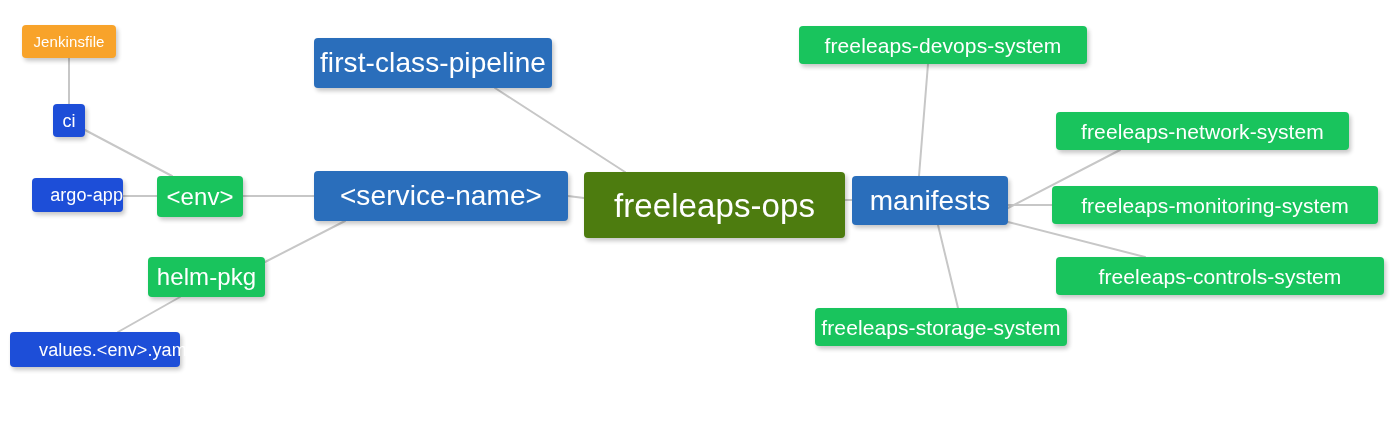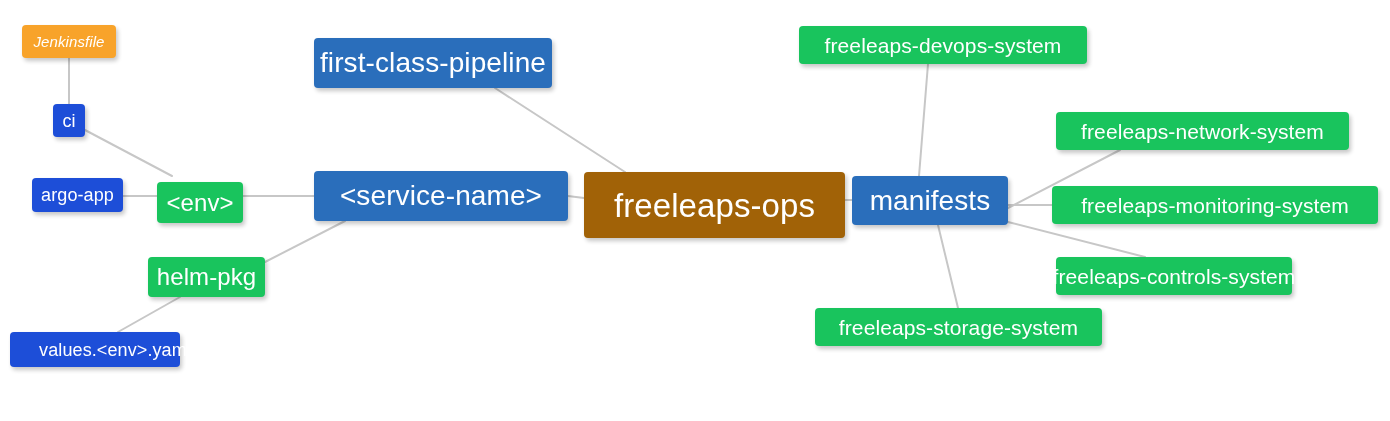--- a/index.html
+++ b/index.html
@@ -40,21 +40,21 @@
     box-shadow: 2px 3px 4px rgba(0, 0, 0, 0.22);
     cursor: pointer;
     user-select: none;
     letter-spacing: 0.1px;
   }
   .node-label {
     display: block;
     color: #ffffff;
   }
   
-  .c-root    { background: #a16207; }
+  .c-root    { background: #4d7c0f; }
   .c-blue    { background: #2a6ebb; }
   .c-green   { background: #19c45d; }
   .c-orange  { background: #f8a32a; }
   .c-red     { background: #1d4ed8; }
 
   
   .s-root   { font-size: 33px; }
   .s-major  { font-size: 28px; }
   .s-mid    { font-size: 24px; }
   .s-leaf   { font-size: 21px; }
@@ -77,30 +77,30 @@
       <line x1="568" y1="196" x2="584" y2="198" stroke="#c7c7c7" stroke-width="2" stroke-linecap="round"></line>
       <line x1="845" y1="200" x2="852" y2="200" stroke="#c7c7c7" stroke-width="2" stroke-linecap="round"></line>
       <line x1="919" y1="176" x2="928" y2="64" stroke="#c7c7c7" stroke-width="2" stroke-linecap="round"></line>
       <line x1="1008" y1="208" x2="1120" y2="150" stroke="#c7c7c7" stroke-width="2" stroke-linecap="round"></line>
       <line x1="1008" y1="205" x2="1052" y2="205" stroke="#c7c7c7" stroke-width="2" stroke-linecap="round"></line>
       <line x1="1008" y1="222" x2="1145" y2="257" stroke="#c7c7c7" stroke-width="2" stroke-linecap="round"></line>
       <line x1="938" y1="225" x2="958" y2="308" stroke="#c7c7c7" stroke-width="2" stroke-linecap="round"></line>
     </svg>
 
   <div id="node-layer">
-      <div class="node c-orange s-tiny" style="left: 22px; top: 25px; width: 94px; height: 33px; font-style: italic;">
+      <div class="node c-orange s-tiny" style="left: 22px; top: 25px; width: 94px; height: 33px;">
         <span class="node-label">Jenkinsfile</span>
       </div>
       <div class="node c-red s-small" style="left: 53px; top: 104px; width: 32px; height: 33px;">
         <span class="node-label">ci</span>
       </div>
-      <div class="node c-red s-small" style="left: 32px; top: 178px; width: 91px; height: 34px;">
+      <div class="node c-red s-small" style="left: 32px; top: 178px; width: 91px; height: 34px; justify-content: flex-end;">
         <span class="node-label">argo-app</span>
       </div>
-      <div class="node c-green s-mid" style="left: 157px; top: 182px; width: 86px; height: 41px;">
+      <div class="node c-green s-mid" style="left: 157px; top: 176px; width: 86px; height: 41px;">
         <span class="node-label">&lt;env&gt;</span>
       </div>
       <div class="node c-green s-mid" style="left: 148px; top: 257px; width: 117px; height: 40px;">
         <span class="node-label">helm-pkg</span>
       </div>
       <div class="node c-red s-small" style="left: 10px; top: 332px; width: 170px; height: 35px; padding-left: 40px;">
         <span class="node-label">values.&lt;env&gt;.yaml</span>
       </div>
       <div class="node c-blue s-major" style="left: 314px; top: 38px; width: 238px; height: 50px;">
         <span class="node-label">first-class-pipeline</span>
@@ -116,21 +116,21 @@
       </div>
       <div class="node c-green s-leaf" style="left: 799px; top: 26px; width: 288px; height: 38px; align-items: center;">
         <span class="node-label">freeleaps-devops-system</span>
       </div>
       <div class="node c-green s-leaf" style="left: 1056px; top: 112px; width: 293px; height: 38px; align-items: center;">
         <span class="node-label">freeleaps-network-system</span>
       </div>
       <div class="node c-green s-leaf" style="left: 1052px; top: 186px; width: 326px; height: 38px;">
         <span class="node-label">freeleaps-monitoring-system</span>
       </div>
-      <div class="node c-green s-leaf" style="left: 1056px; top: 257px; width: 236px; height: 38px;">
+      <div class="node c-green s-leaf" style="left: 1056px; top: 257px; width: 328px; height: 38px;">
         <span class="node-label">freeleaps-controls-system</span>
       </div>
-      <div class="node c-green s-leaf" style="left: 815px; top: 308px; width: 287px; height: 38px;">
+      <div class="node c-green s-leaf" style="left: 815px; top: 308px; width: 252px; height: 38px;">
         <span class="node-label">freeleaps-storage-system</span>
       </div>
     </div>
 
 </div>
 
 </body></html>

